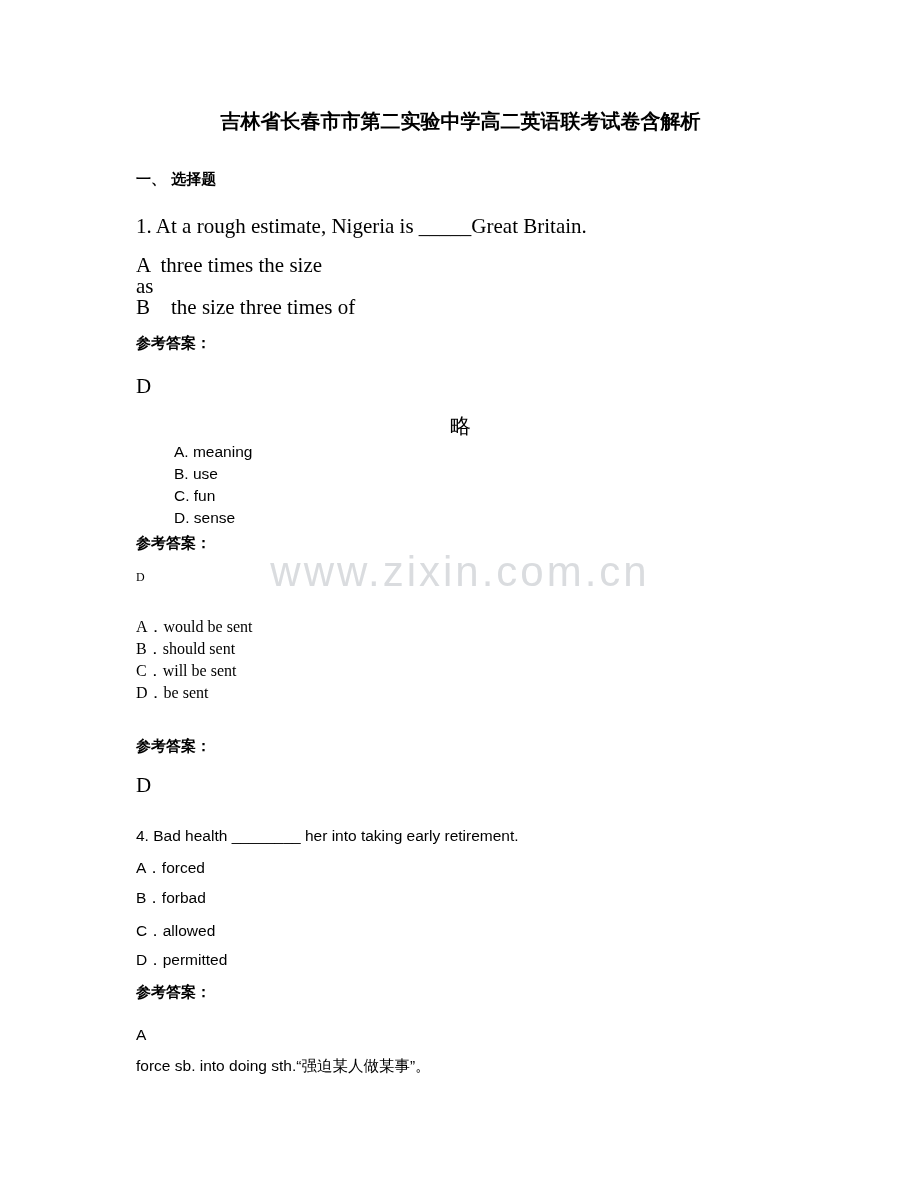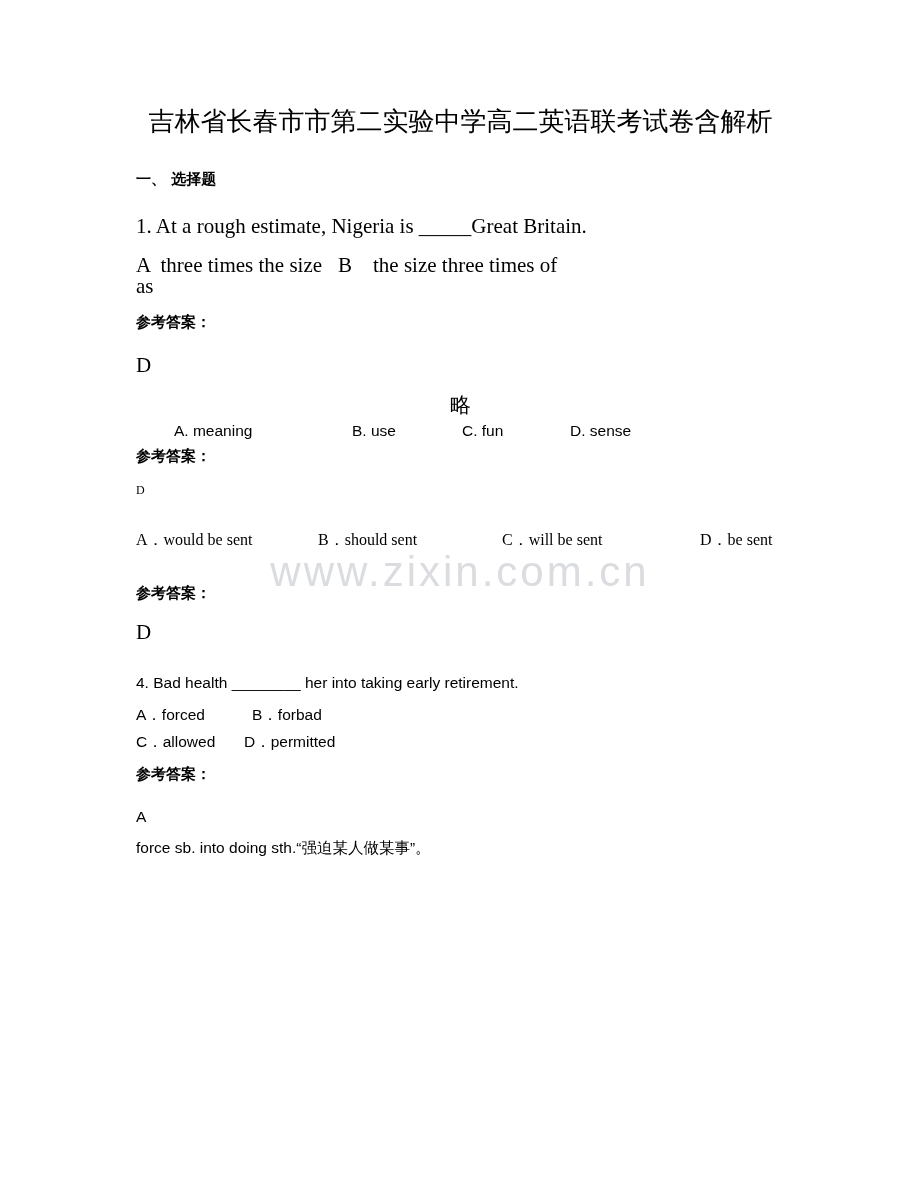--- a/index.html
+++ b/index.html
@@ -23,40 +23,40 @@
     transform:translateX(-50%);
     font-size:42px;
     color:#bcc1c6;
     opacity:0.55;
     letter-spacing:3px;
     z-index:0;
     white-space:nowrap;
     font-family:"Liberation Sans", sans-serif;
   }
   .title {
-    font-size:26px; font-weight:normal;
+    font-size:20px; font-weight:bold;
     text-align:center; line-height:36px;
     font-family:"DejaVu Sans", sans-serif;
   }
   .heading {
     margin-top:30px;
     font-size:15px; font-weight:bold;
     font-family:"DejaVu Sans", sans-serif;
     line-height:21px;
   }
   .serif16 { font-size:21px; line-height:21px; font-family:"Liberation Serif", serif; }
   .serif16-tall { font-size:16px; line-height:22px; font-family:"Liberation Serif", serif; }
   .sans15 { font-size:15.5px; line-height:22px; font-family:"Liberation Sans", sans-serif; }
   .label {
     font-size:15px; font-weight:bold;
     font-family:"DejaVu Sans", sans-serif;
     line-height:21px;
   }
   .pre { white-space:pre-wrap; }
-  .row { display:flex; }
+  .row { display:flex;flex-direction:column; }
   .center { text-align:center; }
   .small-answer { font-size:12px; line-height:16px; font-family:"Liberation Serif", serif; }
 
   
   .q1-col-a { width:202px; flex:none; }
   .q1-col-c { width:212px; flex:none; }
   .q2-row { padding-left:38px; }
   .q2-col-a { width:178px; flex:none; }
   .q2-col-b { width:110px; flex:none; }
   .q2-col-c { width:108px; flex:none; }
@@ -75,21 +75,21 @@
   .mt-q2stem  { margin-top:30px; }
   .mt-q2opts  { margin-top:4px; }
   .mt-q2lab   { margin-top:4px; }
   .mt-q2ans   { margin-top:15px; }
   .mt-q3stem  { margin-top:10px; }
   .mt-q3opts  { margin-top:31px; }
   .mt-q3lab   { margin-top:32px; }
   .mt-q3ans   { margin-top:18px; }
   .mt-q4stem  { margin-top:29px; }
   .mt-q4o1    { margin-top:10px;gap:8px; }
-  .mt-q4o2    { margin-top:5px; }
+  .mt-q4o2    { margin-top:11px;gap:7px; }
   .mt-q4lab   { margin-top:11px; }
   .mt-q4ans   { margin-top:21px; }
   .mt-q4exp   { margin-top:9px; }
 </style>
 </head>
 <body>
 
 <div class="page">
 
   <div class="watermark">www.zixin.com.cn</div>

